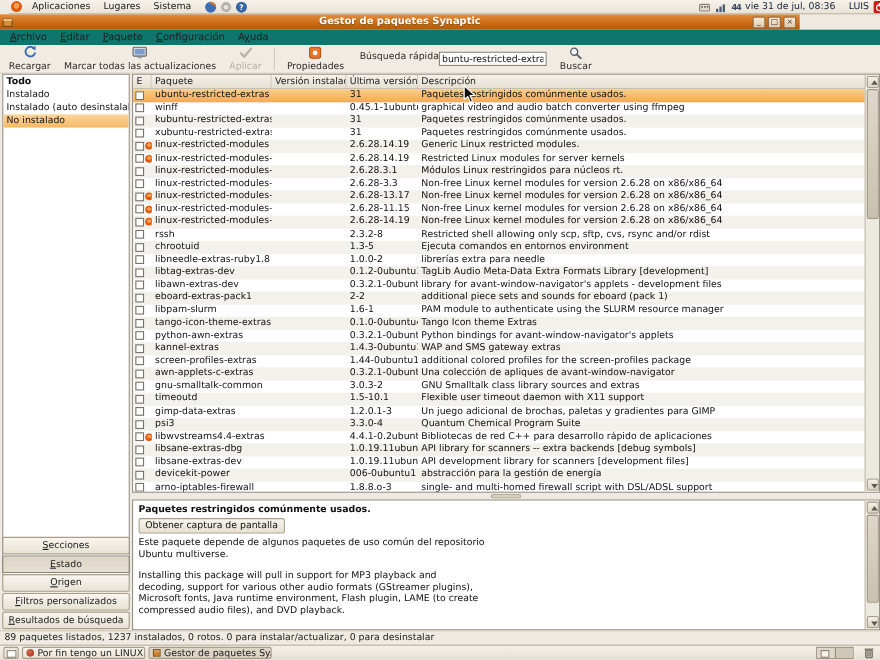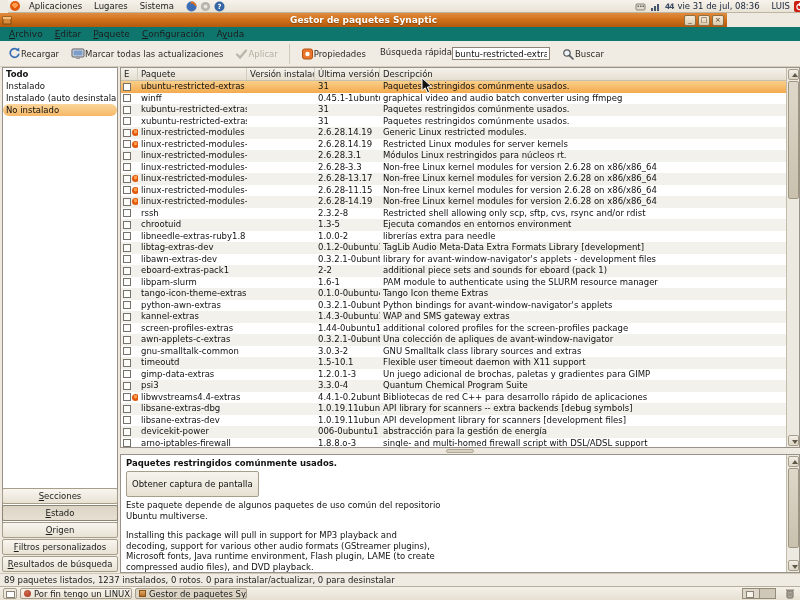--- a/index.html
+++ b/index.html
@@ -31,35 +31,35 @@
   .win-btn { width:12px; height:11px; background:linear-gradient(#f4ebdb,#dcc9ab);
     border:1px solid #8d7045; border-radius:2px; font-size:7px; line-height:9px;
     text-align:center; color:#4a3witch; color:#4a341c; }
 
   .menubar { position:absolute; left:0; top:27px; width:800px; height:14px;
     background:#0f766e; display:flex; align-items:center; padding-left:3px; font-size:9px; color:#1c1c1c; }
   .menu-item { padding:1px 6px; }
 
   .toolbar { position:absolute; left:0; top:41px; width:800px; height:26px;
     background:#f1ece3; border-bottom:1px solid #d6cfc0; display:flex; align-items:center; padding:0 2px; }
-  .tbtn { display:flex; flex-direction:row; align-items:center; justify-content:center;
+  .tbtn { display:flex; flex-direction:column; align-items:center; justify-content:space-between;
     font-size:8.5px; color:#2e2b26; padding:0 6px; height:25px; line-height:10px; }
   .tbtn .ticon { height:13px; display:flex; align-items:center; }
   .tbtn.disabled { color:#b5afa2; }
   .tsep { width:1px; height:20px; background:#d2cbbb; margin:0 5px; }
   .search-group { display:flex; flex-direction:row; margin-left:8px; font-size:8.5px; color:#2e2b26; }
   .search-input { width:98px; height:13px; border:1px solid #8a8577; background:#fff;
     font-size:8.5px; padding:0 2px; color:#111; }
 
   
   .filter-list { position:absolute; left:2px; top:67px; width:116px; height:456px;
     background:#fff; border:1px solid #989288; font-size:8.5px; overflow:hidden; }
   .filter-item { height:12px; line-height:12px; padding-left:3px; white-space:nowrap; color:#111; }
   .filter-item.bold { font-weight:bold; }
-  .filter-item.selected { background:linear-gradient(#fad59a,#f6b866);border-radius:6px; }
+  .filter-item.selected { background:linear-gradient(#fad59a,#f6b866); }
   .side-btns { position:absolute; left:2px; top:488px; width:116px; display:flex; flex-direction:column; gap:1px; }
   .side-btn { height:16px; background:linear-gradient(#f9f6f0,#e8e2d4); border:1px solid #a69d8b;
     border-radius:2px; font-size:8.5px; color:#1c1c1c; display:flex; align-items:center; justify-content:center; }
   .side-btn.active { background:linear-gradient(#dcd5c6,#e6e0d2); border-color:#8d8471; }
 
   
   .table-wrap { position:absolute; left:120px; top:67px; width:680px; height:381px;
     background:#fff; border:1px solid #989288; overflow:hidden; }
   .thead { display:flex; height:13px; background:linear-gradient(#f5f2eb,#e5dfd1);
     border-bottom:1px solid #c6bfae; font-size:8.5px; color:#222; }
@@ -88,21 +88,21 @@
 
   .splitter { position:absolute; left:120px; top:448px; width:680px; height:6px; }
   .grip { position:absolute; left:326px; top:1px; width:28px; height:4px; border-radius:2px;
     background:#d9d2c3; border:1px solid #b3ab98; }
 
   
   .details { position:absolute; left:120px; top:454px; width:680px; height:119px;
     background:#fff; border:1px solid #989288; font-size:8.5px; color:#111; padding:3px 16px 3px 5px; overflow:hidden; }
   .d-title { font-weight:bold; font-size:8.5px; margin-bottom:2px; }
   .d-btn { display:inline-block; border:1px solid #a69d8b; border-radius:2px;
-    background:linear-gradient(#f7f4ed,#e7e1d3); padding:7px 5px; margin:1px 0 3px 0; font-size:8.5px; }
+    background:linear-gradient(#f7f4ed,#e7e1d3); padding:1px 5px; margin:1px 0 3px 0; font-size:8.5px; }
   .d-para { white-space:pre-line; line-height:10.5px; margin-bottom:9px; max-width:420px; }
 
   
   .statusbar { position:absolute; left:0; top:573px; width:800px; height:13px;
     background:#f0ebe2; border-top:1px solid #cfc8b7; font-size:8.5px; color:#1c1c1c;
     display:flex; align-items:center; padding-left:4px; }
   .taskbar { position:absolute; left:0; top:586px; width:800px; height:14px;
     background:linear-gradient(#f5f1e9,#e6e0d2); border-top:1px solid #b8b09f;
     display:flex; align-items:center; gap:3px; padding:0 3px; font-size:8.5px; }
   .show-desktop { width:14px; height:11px; border:1px solid #a69d8b; border-radius:2px;

